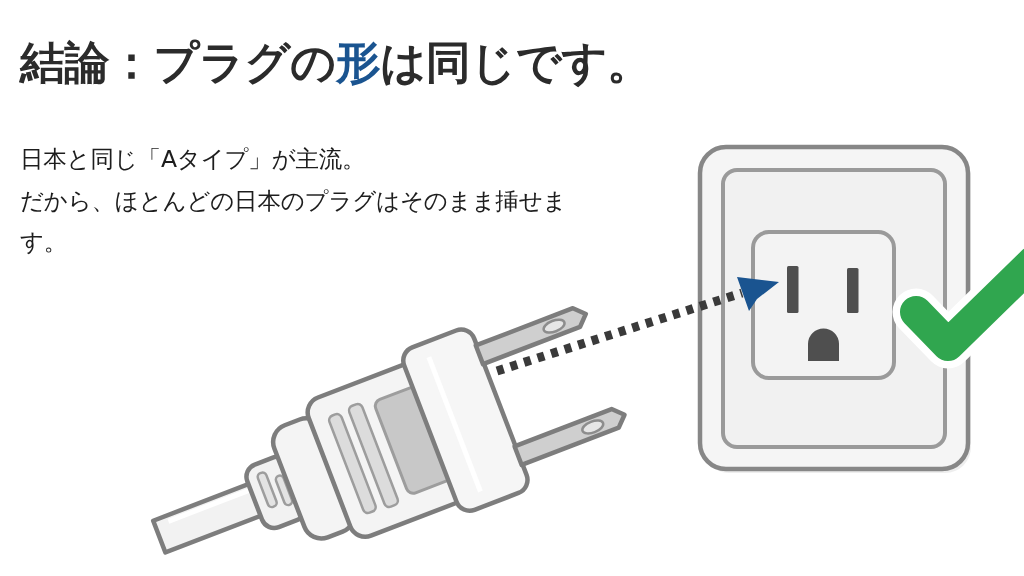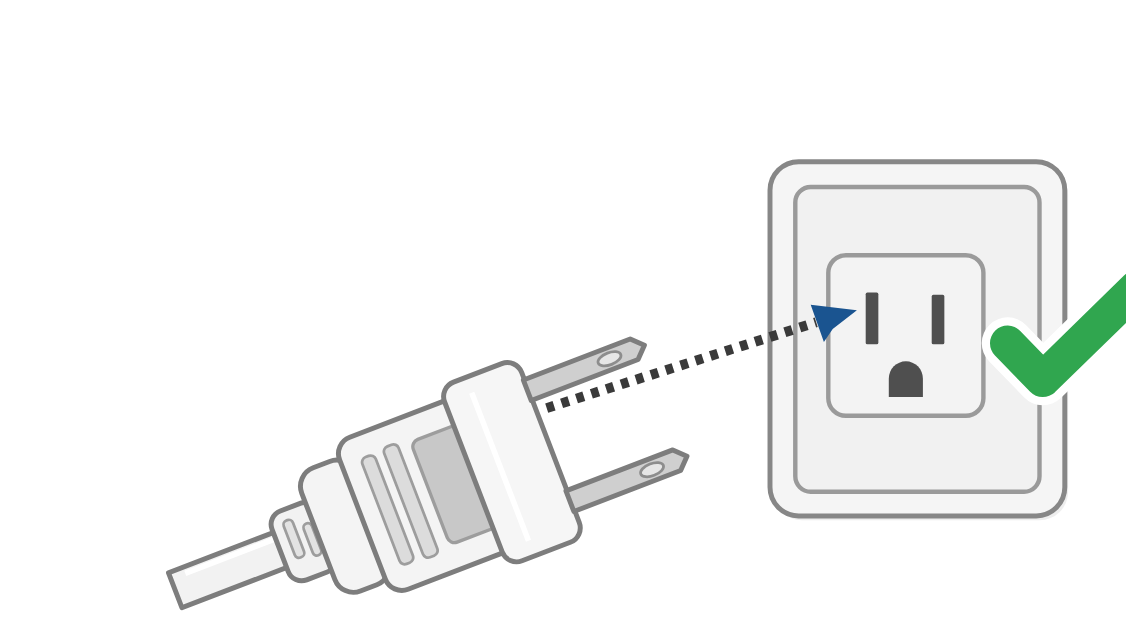--- a/index.html
+++ b/index.html
@@ -56,21 +56,29 @@
     position: absolute;
     inset: 0;
   }
   .art svg { display: block; }
 </style>
 </head>
 <body>
 
 <div class="slide">
 
+  <div class="title">
+    <span>結論：プラグの</span><span class="hl">形</span><span>は同じです。</span>
+  </div>
 
+  <div class="body-copy">
+    <span class="line">日本と同じ「Aタイプ」が主流。</span>
+    <span class="line">だから、ほとんどの日本のプラグはそのまま挿せま</span>
+    <span class="line">す。</span>
+  </div>
 
   <div class="art">
     <svg width="1024" height="576" viewBox="0 0 1024 576" xmlns="http://www.w3.org/2000/svg">
 
       <g>
 
         <rect x="703" y="151" width="268" height="322" rx="26" ry="26" fill="#d9d9d9" opacity="0.45"></rect>
 
         <rect x="700" y="147" width="268" height="322" rx="26" ry="26" fill="#f5f5f5" stroke="#878787" stroke-width="4.5"></rect>
 

